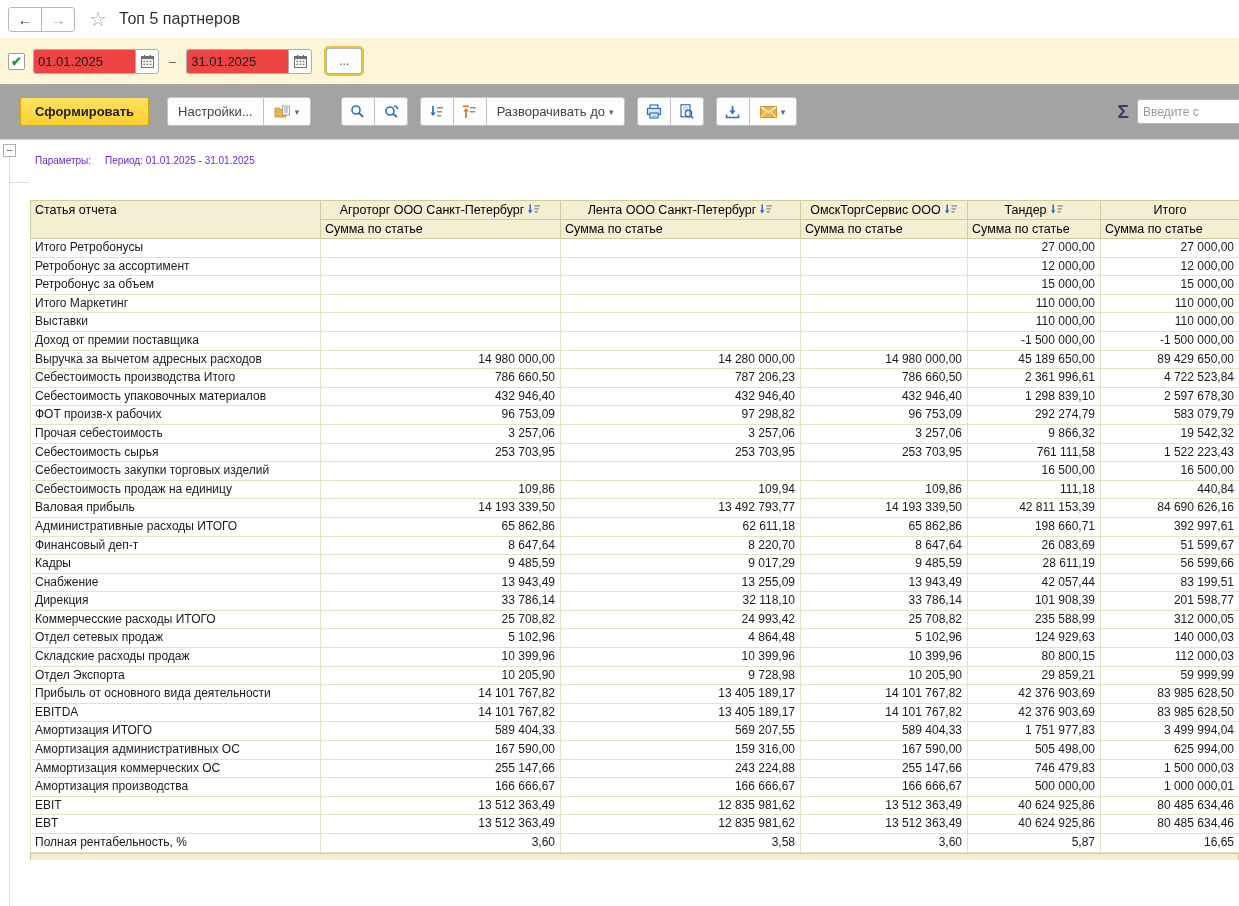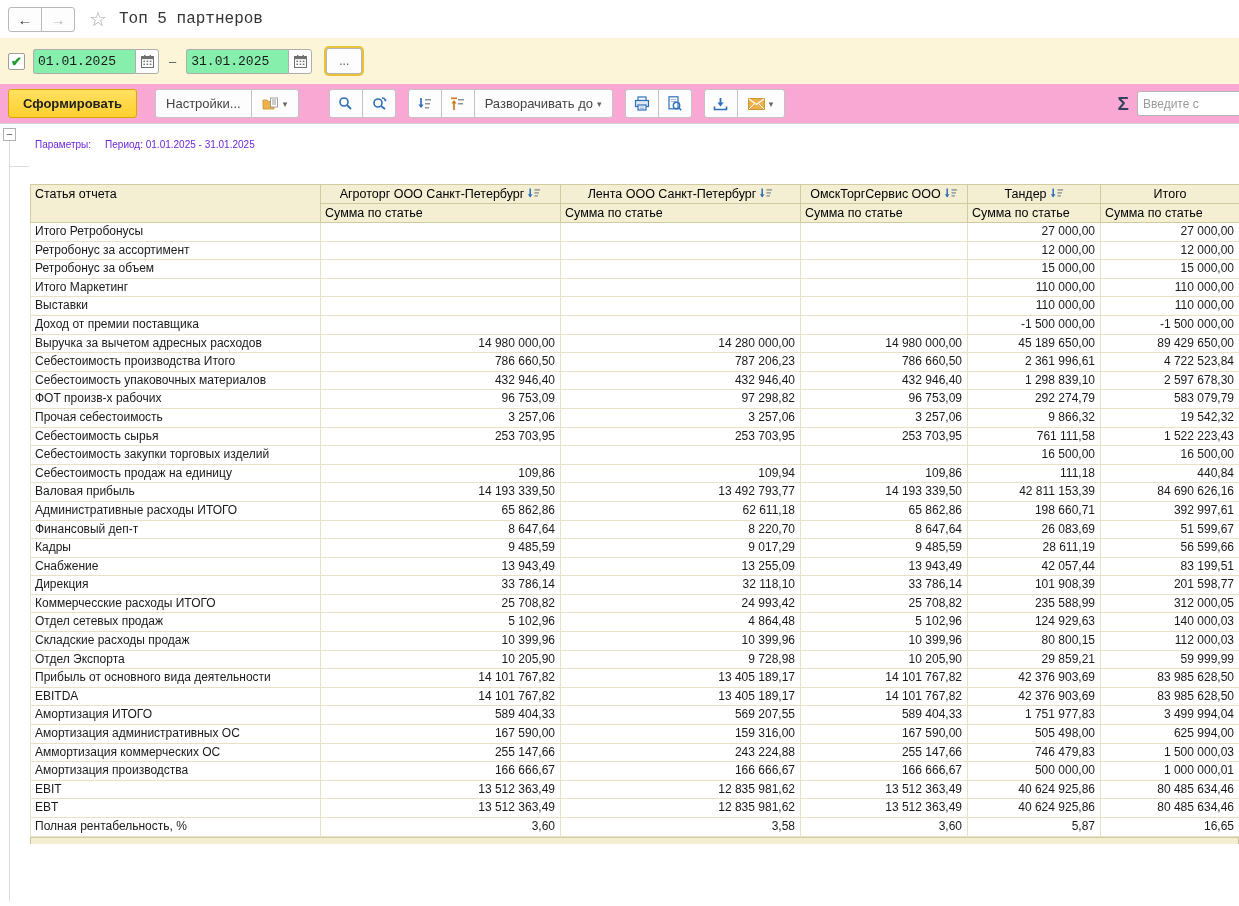--- a/index.html
+++ b/index.html
@@ -19,55 +19,55 @@
   }
   .nav-group { display: flex; }
   .nav-btn {
     width: 34px; height: 25px; background: #fdfdfd;
     border: 1px solid #b9b9b9; display: flex; align-items: center; justify-content: center;
     font-size: 15px; cursor: pointer;
   }
   .nav-btn.back { border-radius: 3px 0 0 3px; color: #3f3f3f; }
   .nav-btn.fwd  { border-radius: 0 3px 3px 0; color: #b5b5b5; margin-left: -1px; }
   .star { font-size: 20px; color: #a8a8a8; margin: 0 4px 0 6px; }
-  .page-title { font-size: 16px; color: #333; font-family: Liberation Mono, monospace; }
+  .page-title { font-size: 16px; color: #333; }
 
   
   .filterbar {
     height: 46px; background: #fcf5d8;
     display: flex; align-items: center; padding-left: 8px; gap: 8px;
   }
   .chk {
     width: 17px; height: 17px; background: #fff; border: 1px solid #9d9d9d;
     border-radius: 2px; display: flex; align-items: center; justify-content: center;
     color: #1f9b31; font-size: 13px; font-weight: bold; cursor: pointer;
   }
   .date-wrap { display: flex; }
   .date-input {
     width: 102px; height: 25px; border: 1px solid #aeaeae; border-right: none;
-    padding: 0 4px; font-size: 13px; font-family: Liberation Mono, monospace;
-    border-radius: 3px 0 0 3px; background: #86efac; color: #1a1a1a;
+    padding: 0 4px; font-size: 13px; font-family: Liberation Sans, sans-serif;
+    border-radius: 3px 0 0 3px; background: #ef4444; color: #1a1a1a;
   }
   .cal-btn {
     width: 24px; height: 25px; border: 1px solid #aeaeae; background: #fdfdfd;
     border-radius: 0 3px 3px 0; display: flex; align-items: center; justify-content: center;
     cursor: pointer;
   }
   .dash { color: #555; font-size: 13px; margin: 0 2px; }
   .more-btn {
     width: 36px; height: 26px; background: #fdfdfd; border: 1px solid #b5b5b5;
     border-radius: 3px; font-size: 12px; color: #555; margin-left: 6px;
     box-shadow: 0 0 0 2px #e7c23a; display: flex; align-items: center; justify-content: center;
     cursor: pointer;
   }
 
   
   .toolbar {
-    height: 40px; background: #f9a8d4; border-bottom: 1px solid #cfcfcf;
-    display: flex; align-items: center; padding-left: 8px;
+    height: 56px; background: #a3a3a3; border-bottom: 1px solid #cfcfcf;
+    display: flex; align-items: center; padding-left: 20px;
   }
   .btn {
     height: 29px; border: 1px solid #c3c3c3; background: #fdfdfd;
     border-radius: 3px; font-size: 13px; color: #444;
     display: flex; align-items: center; justify-content: center;
     padding: 0 10px; cursor: pointer; font-family: "Liberation Sans", sans-serif;
   }
   .btn-yellow {
     background: linear-gradient(#ffe162, #fecf2f);
     border: 1px solid #d8a700; color: #1f1f1f; font-weight: bold;

